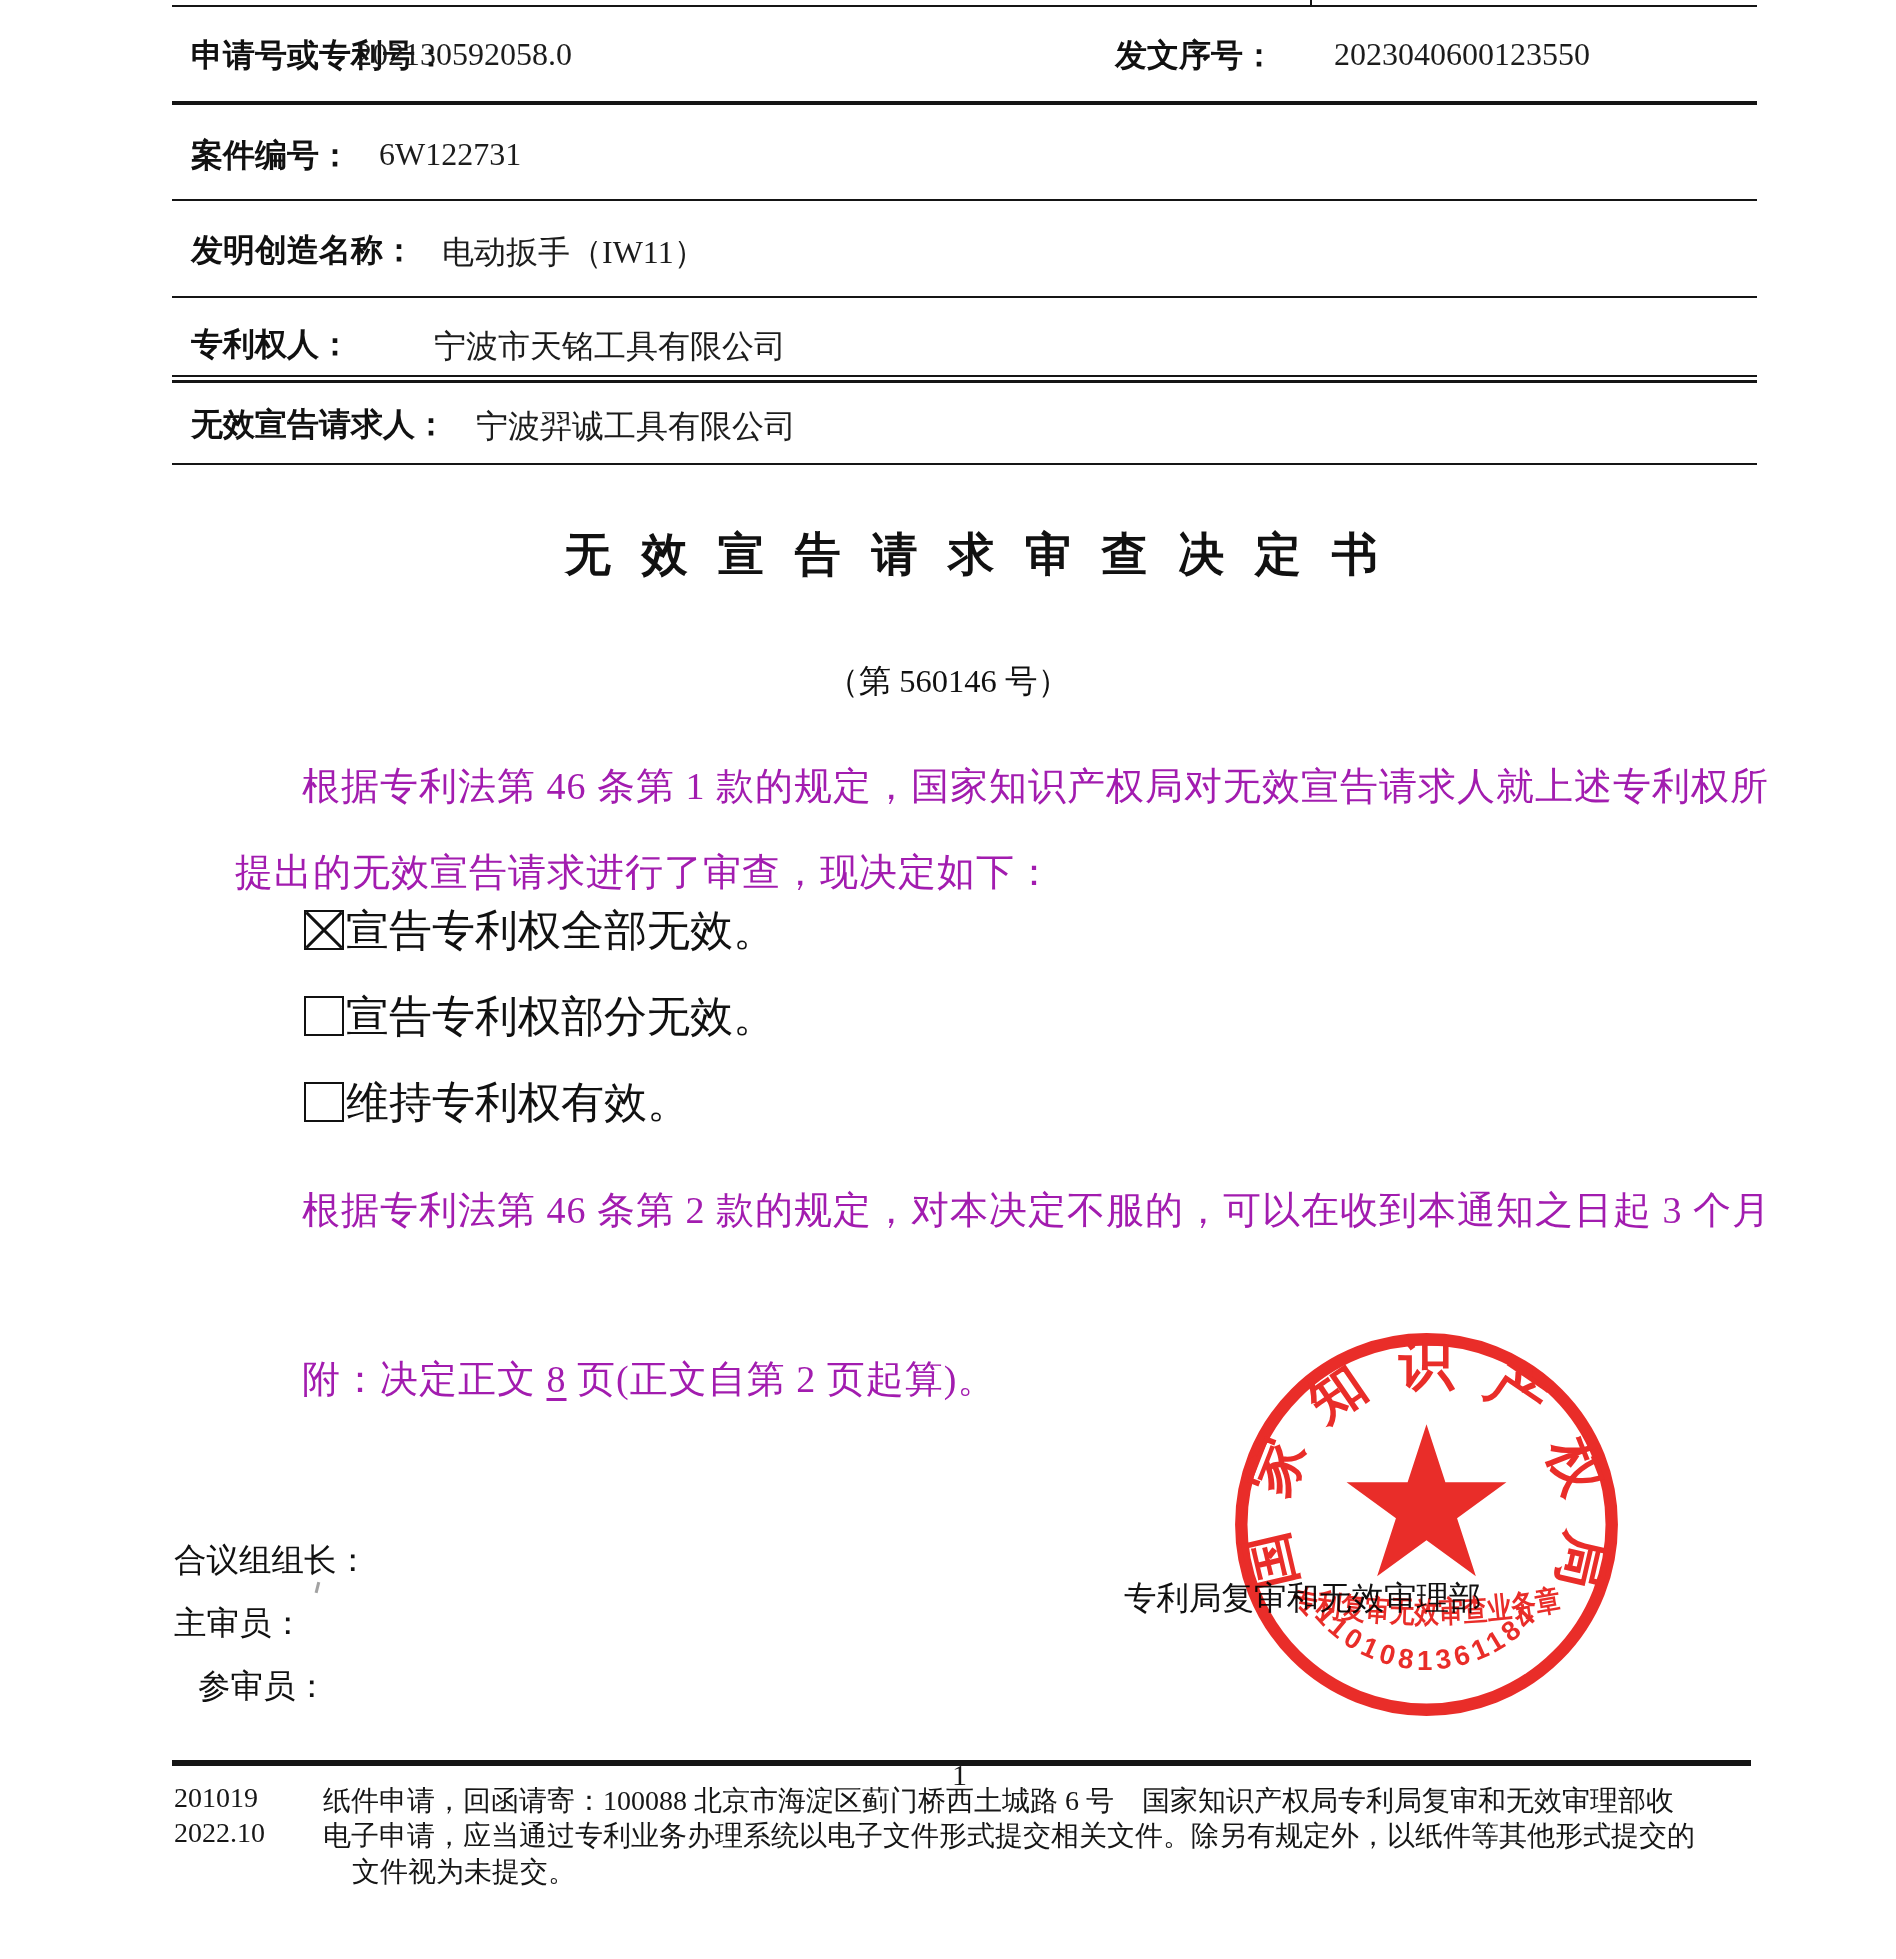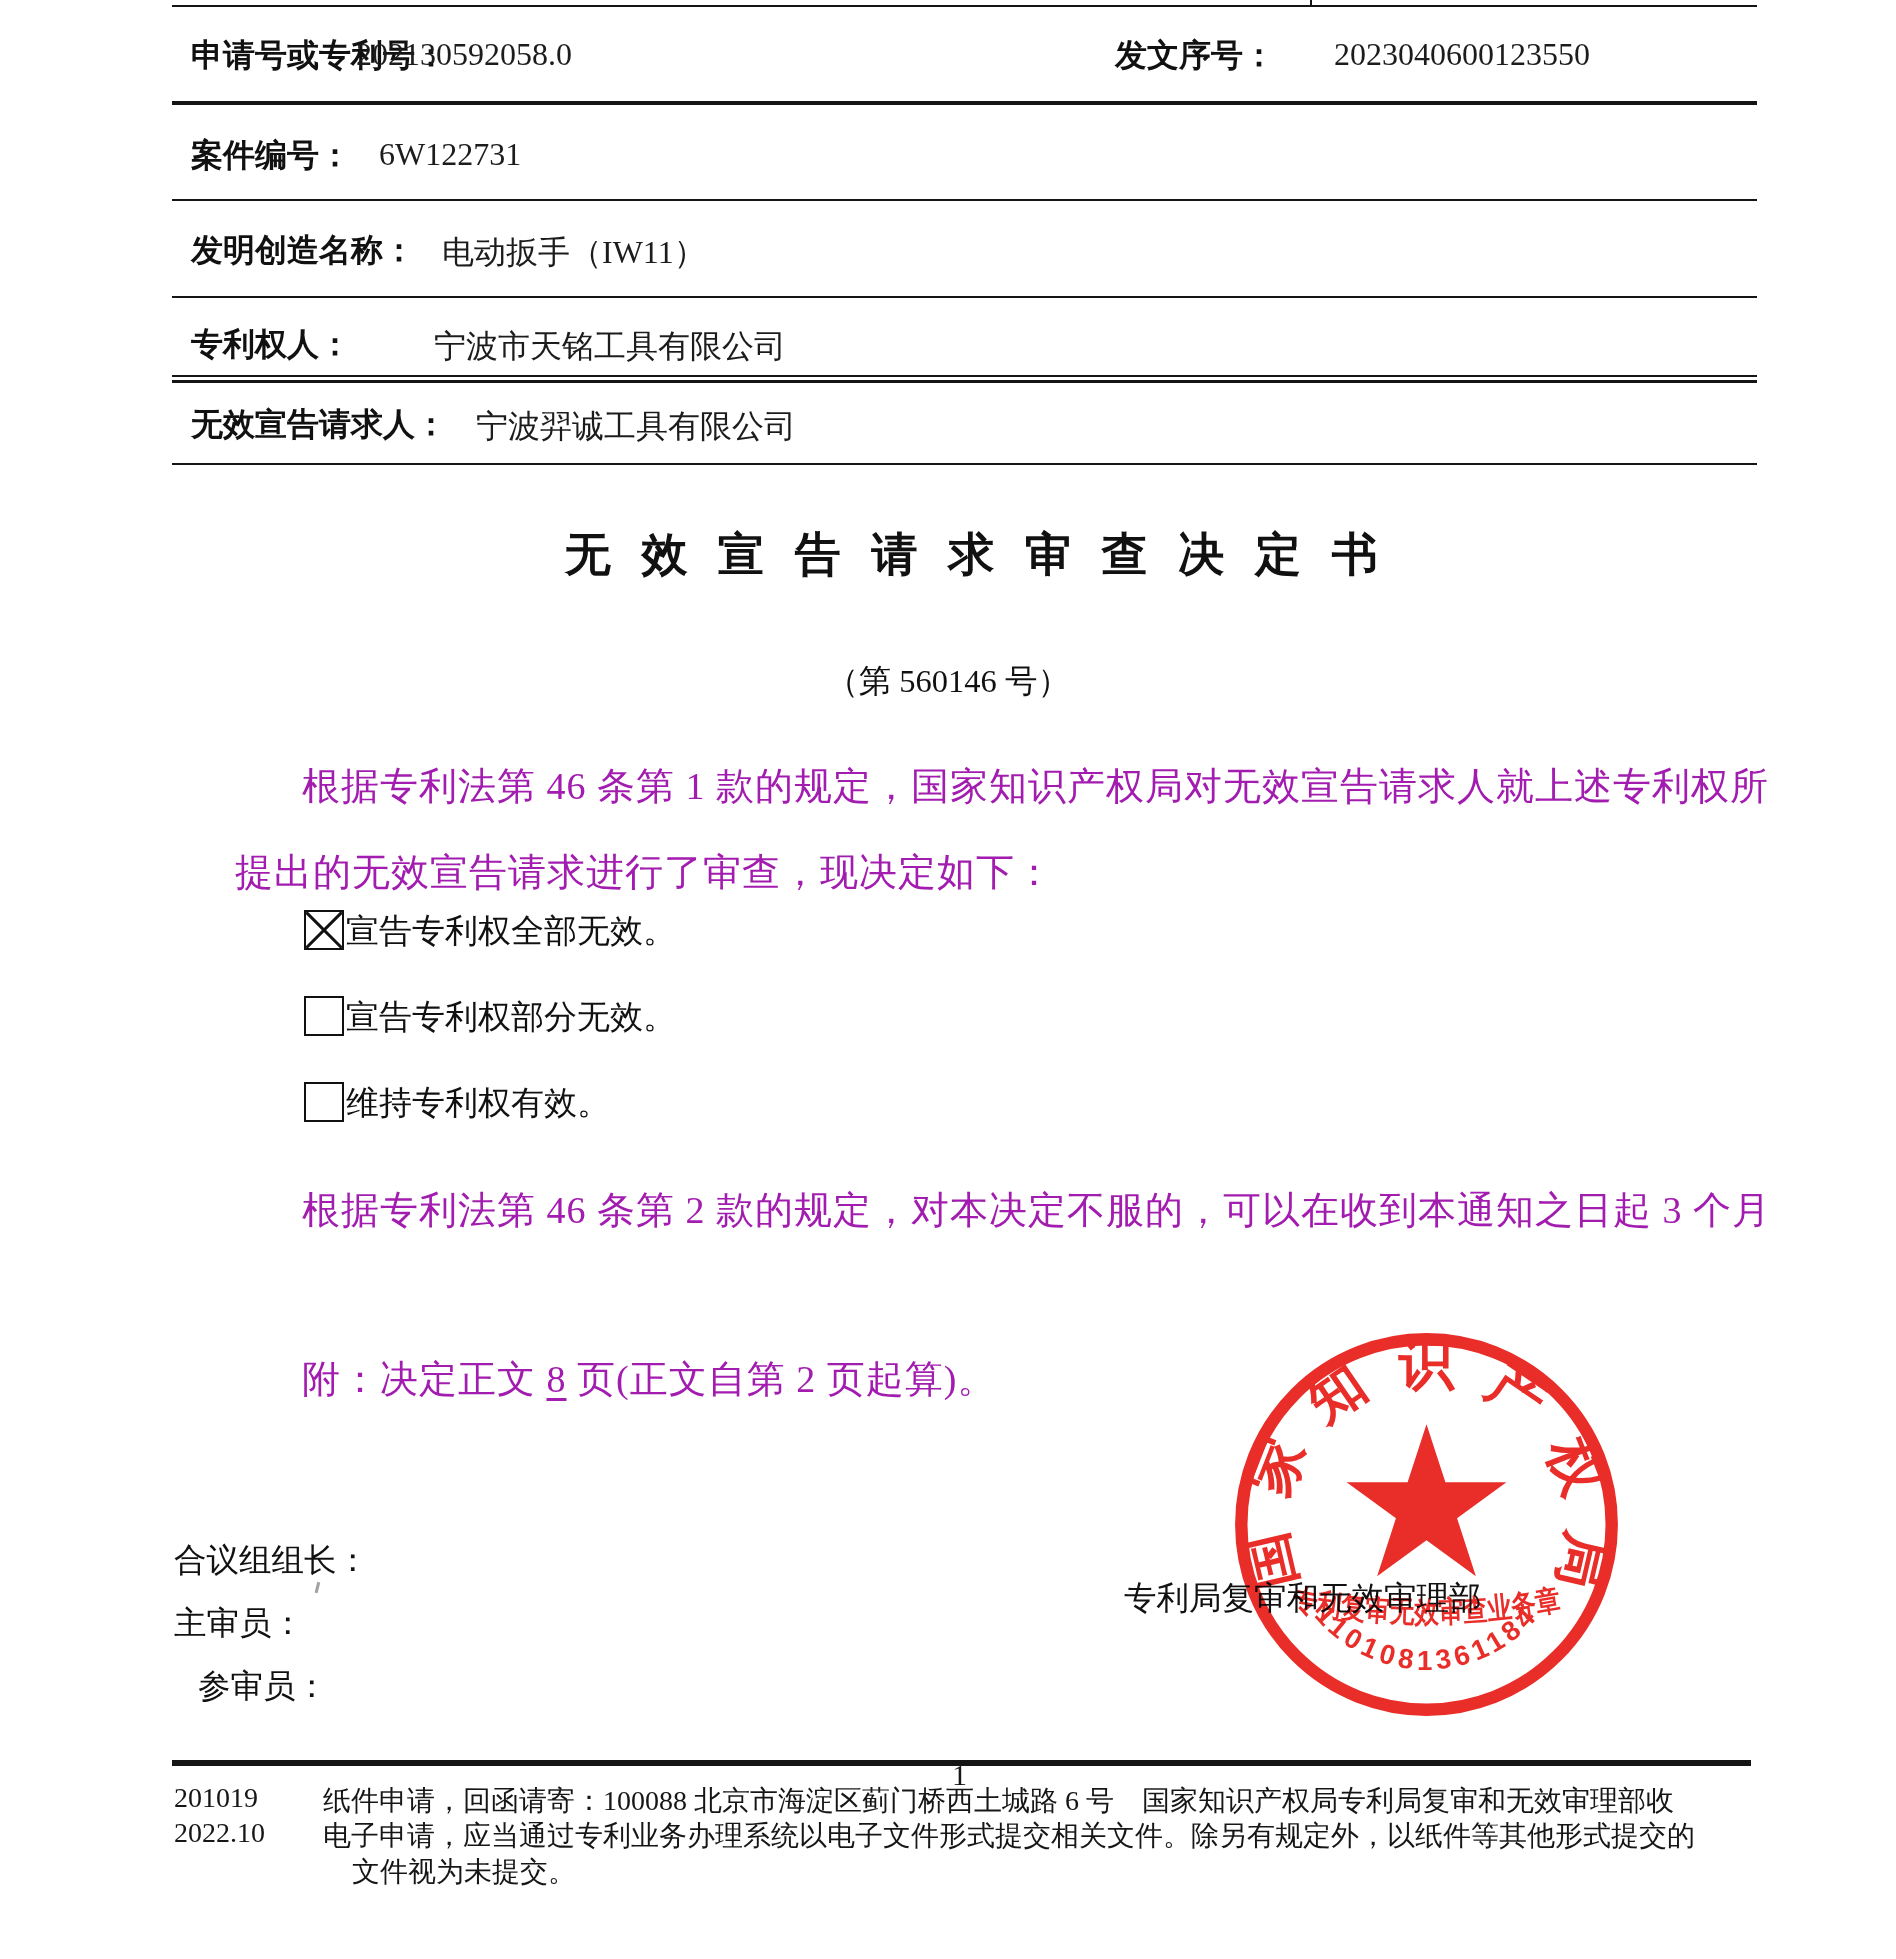--- a/index.html
+++ b/index.html
@@ -9,21 +9,21 @@
   .lbl{font-family:"Liberation Sans","DejaVu Sans",sans-serif;font-weight:bold;font-size:32px;}
   .val{font-family:"Liberation Serif","DejaVu Serif",serif;font-size:32px;color:#1c1c1c;}
   .doc-title{position:absolute;left:0;width:100%;text-align:center;font-family:"Liberation Serif","DejaVu Serif",serif;font-weight:bold;font-size:46px;letter-spacing:9.6px;padding-left:28px;}
   .doc-subtitle{position:absolute;left:0;width:100%;text-align:center;font-family:"Liberation Serif","DejaVu Serif",serif;font-size:32.5px;}
   .body-line{font-family:"Liberation Serif","DejaVu Serif",serif;font-size:38px;letter-spacing:1px;color:#a21caf;}
   .opt-row{position:absolute;display:flex;align-items:flex-start;}
   .checkbox{width:36px;height:36px;border:2.9px solid #111;position:relative;flex:0 0 auto;background:#fff;}
   .checkbox.checked::before,.checkbox.checked::after{content:"";position:absolute;left:50%;top:50%;width:50px;height:2.9px;background:#111;}
   .checkbox.checked::before{transform:translate(-50%,-50%) rotate(45deg);}
   .checkbox.checked::after{transform:translate(-50%,-50%) rotate(-45deg);}
-  .opt-label{font-family:"Liberation Serif","DejaVu Serif",serif;font-size:33px;line-height:42px;margin-left:1.9px;}
+  .opt-label{font-family:"Liberation Serif","DejaVu Serif",serif;font-size:43px;line-height:42px;margin-left:1.9px;}
   .sig{font-family:"Liberation Serif","DejaVu Serif",serif;font-size:32.5px;}
   .u{text-decoration:underline;text-underline-offset:5.7px;}
   .seal-svg{position:absolute;left:1226px;top:1324px;width:401px;height:401px;mix-blend-mode:multiply;opacity:.95;}
   .seal-ring-text{font-family:"Liberation Sans","DejaVu Sans",sans-serif;font-weight:bold;font-size:58px;}
   .seal-banner-text{font-family:"Liberation Sans","DejaVu Sans",sans-serif;font-weight:bold;font-size:31px;}
   .seal-code-text{font-family:"Liberation Sans","DejaVu Sans",sans-serif;font-weight:bold;font-size:29px;letter-spacing:4px;}
   .footer-text{font-family:"Liberation Serif","DejaVu Serif",serif;font-size:28px;color:#161616;}
   .artifact{position:absolute;width:2.9px;height:10.5px;background:#555;opacity:.55;transform:rotate(14deg);}
 </style>
 </head>

